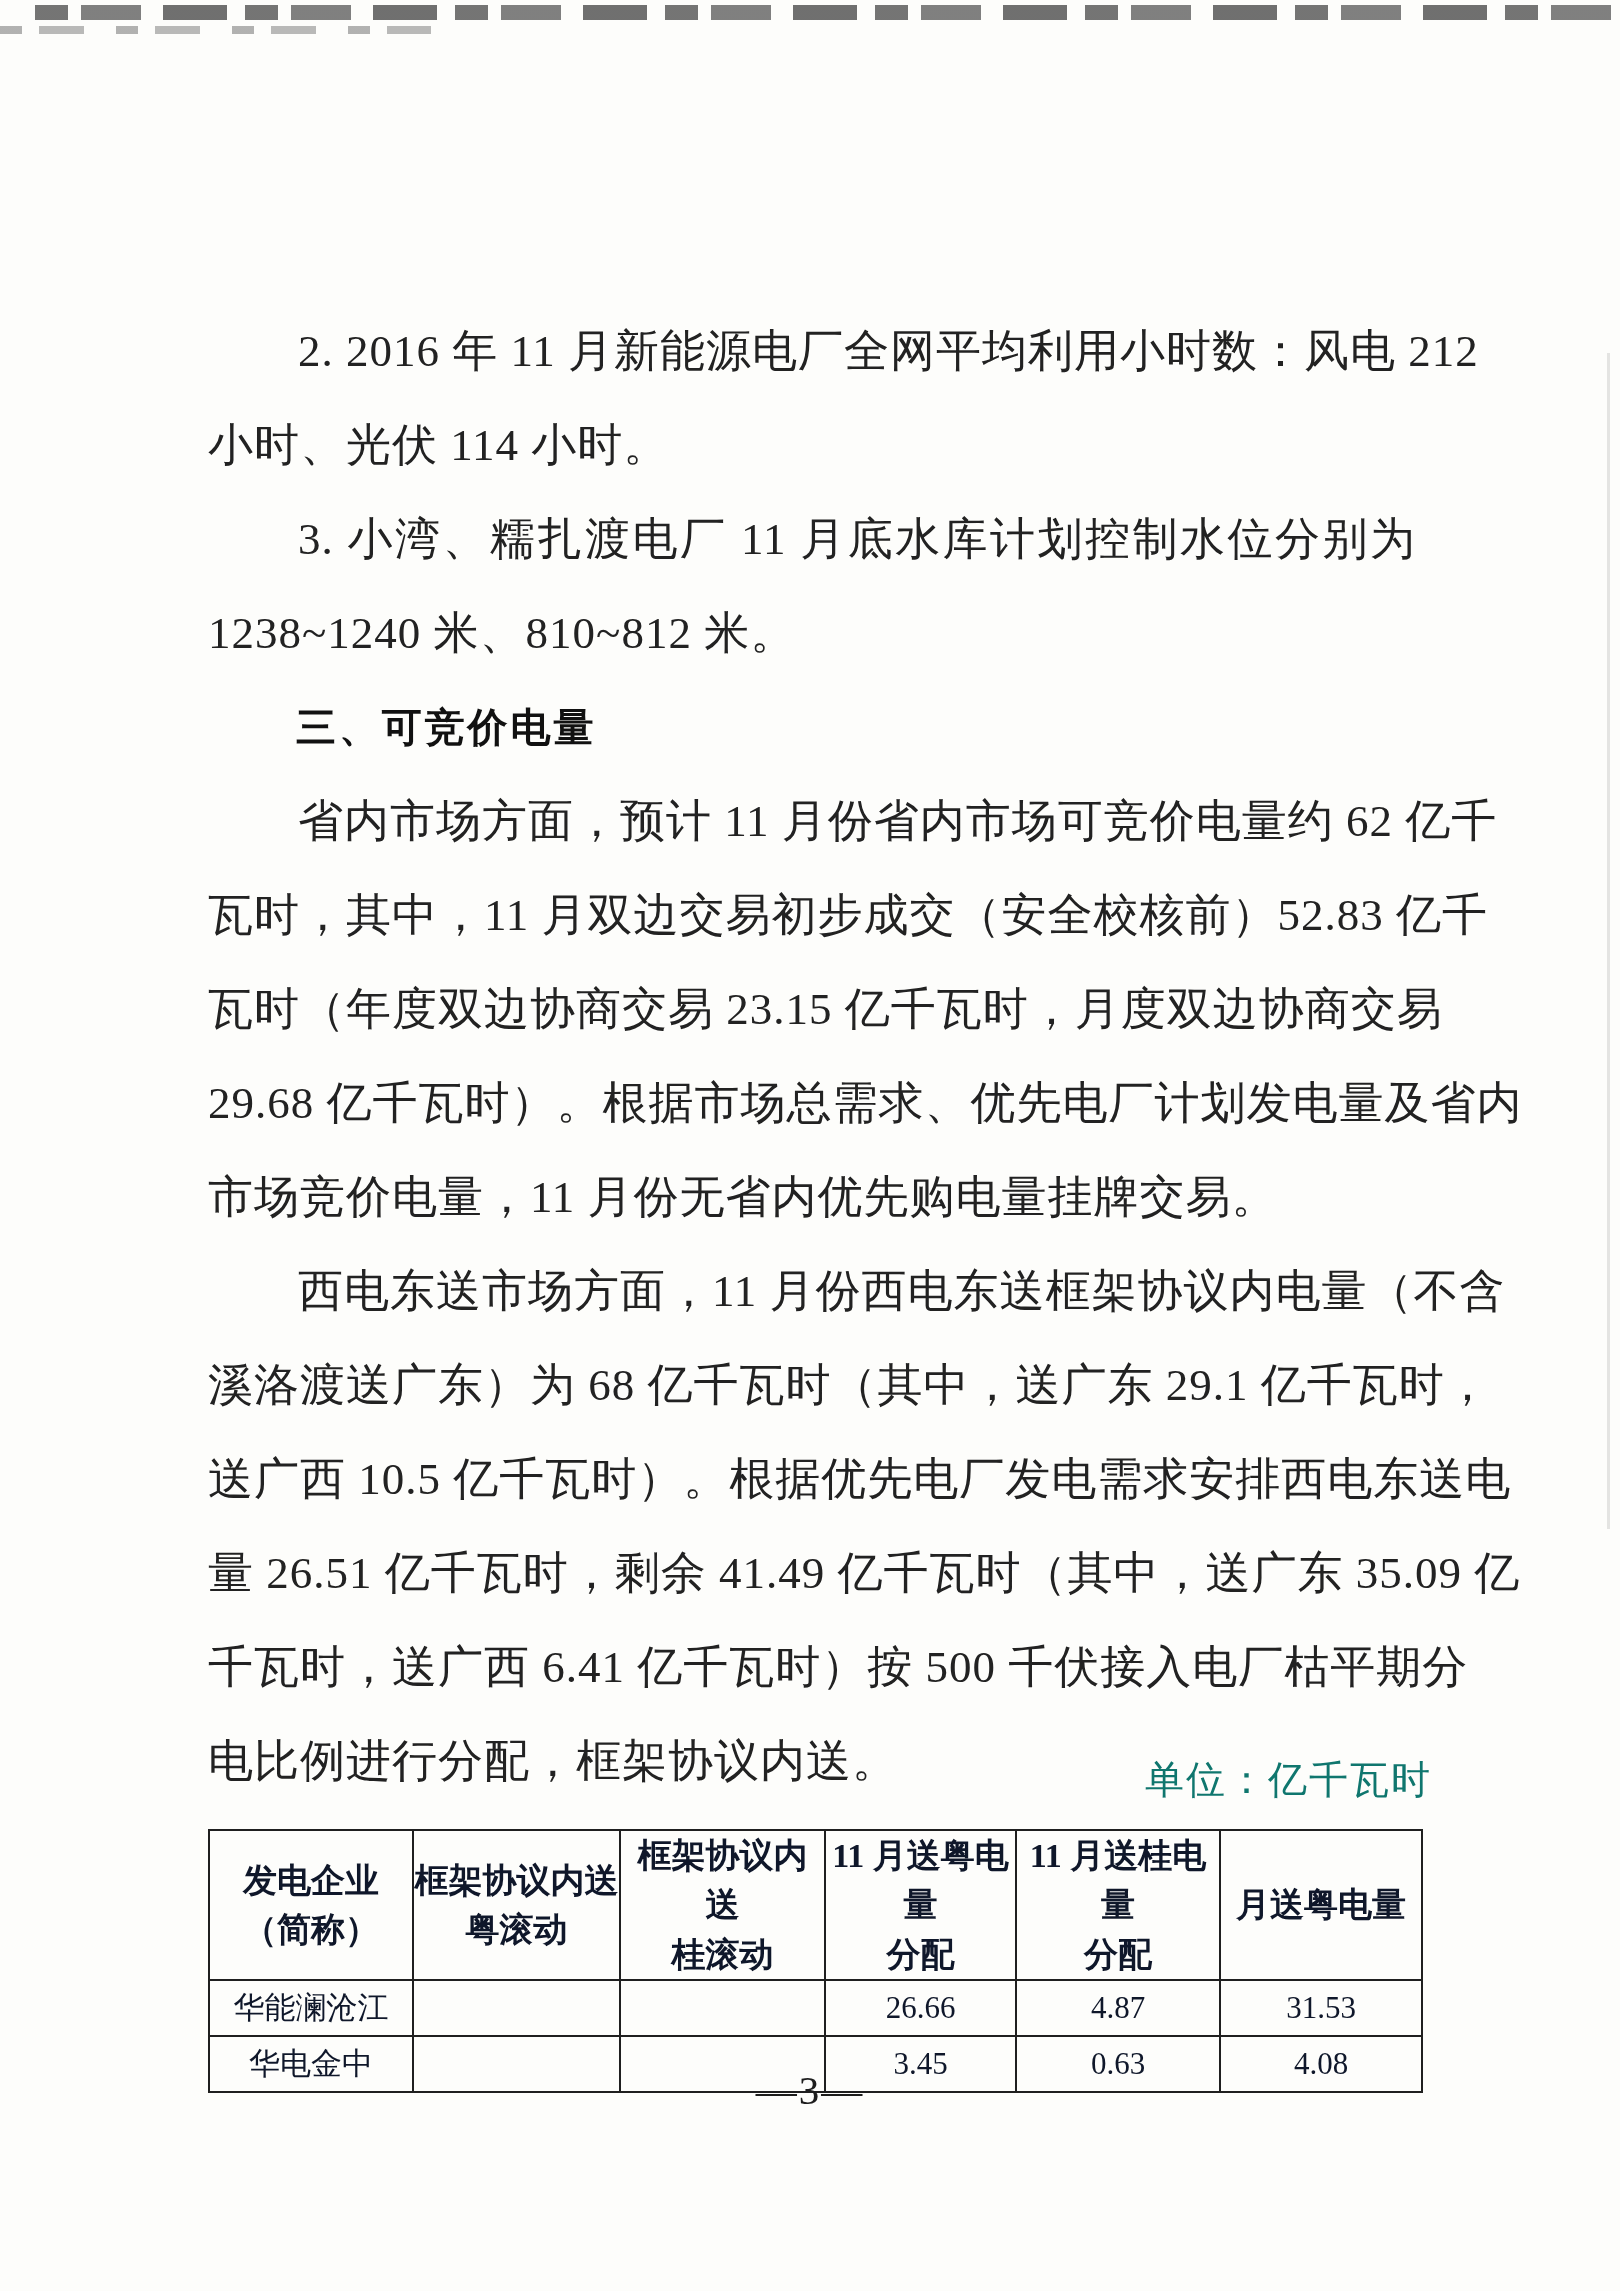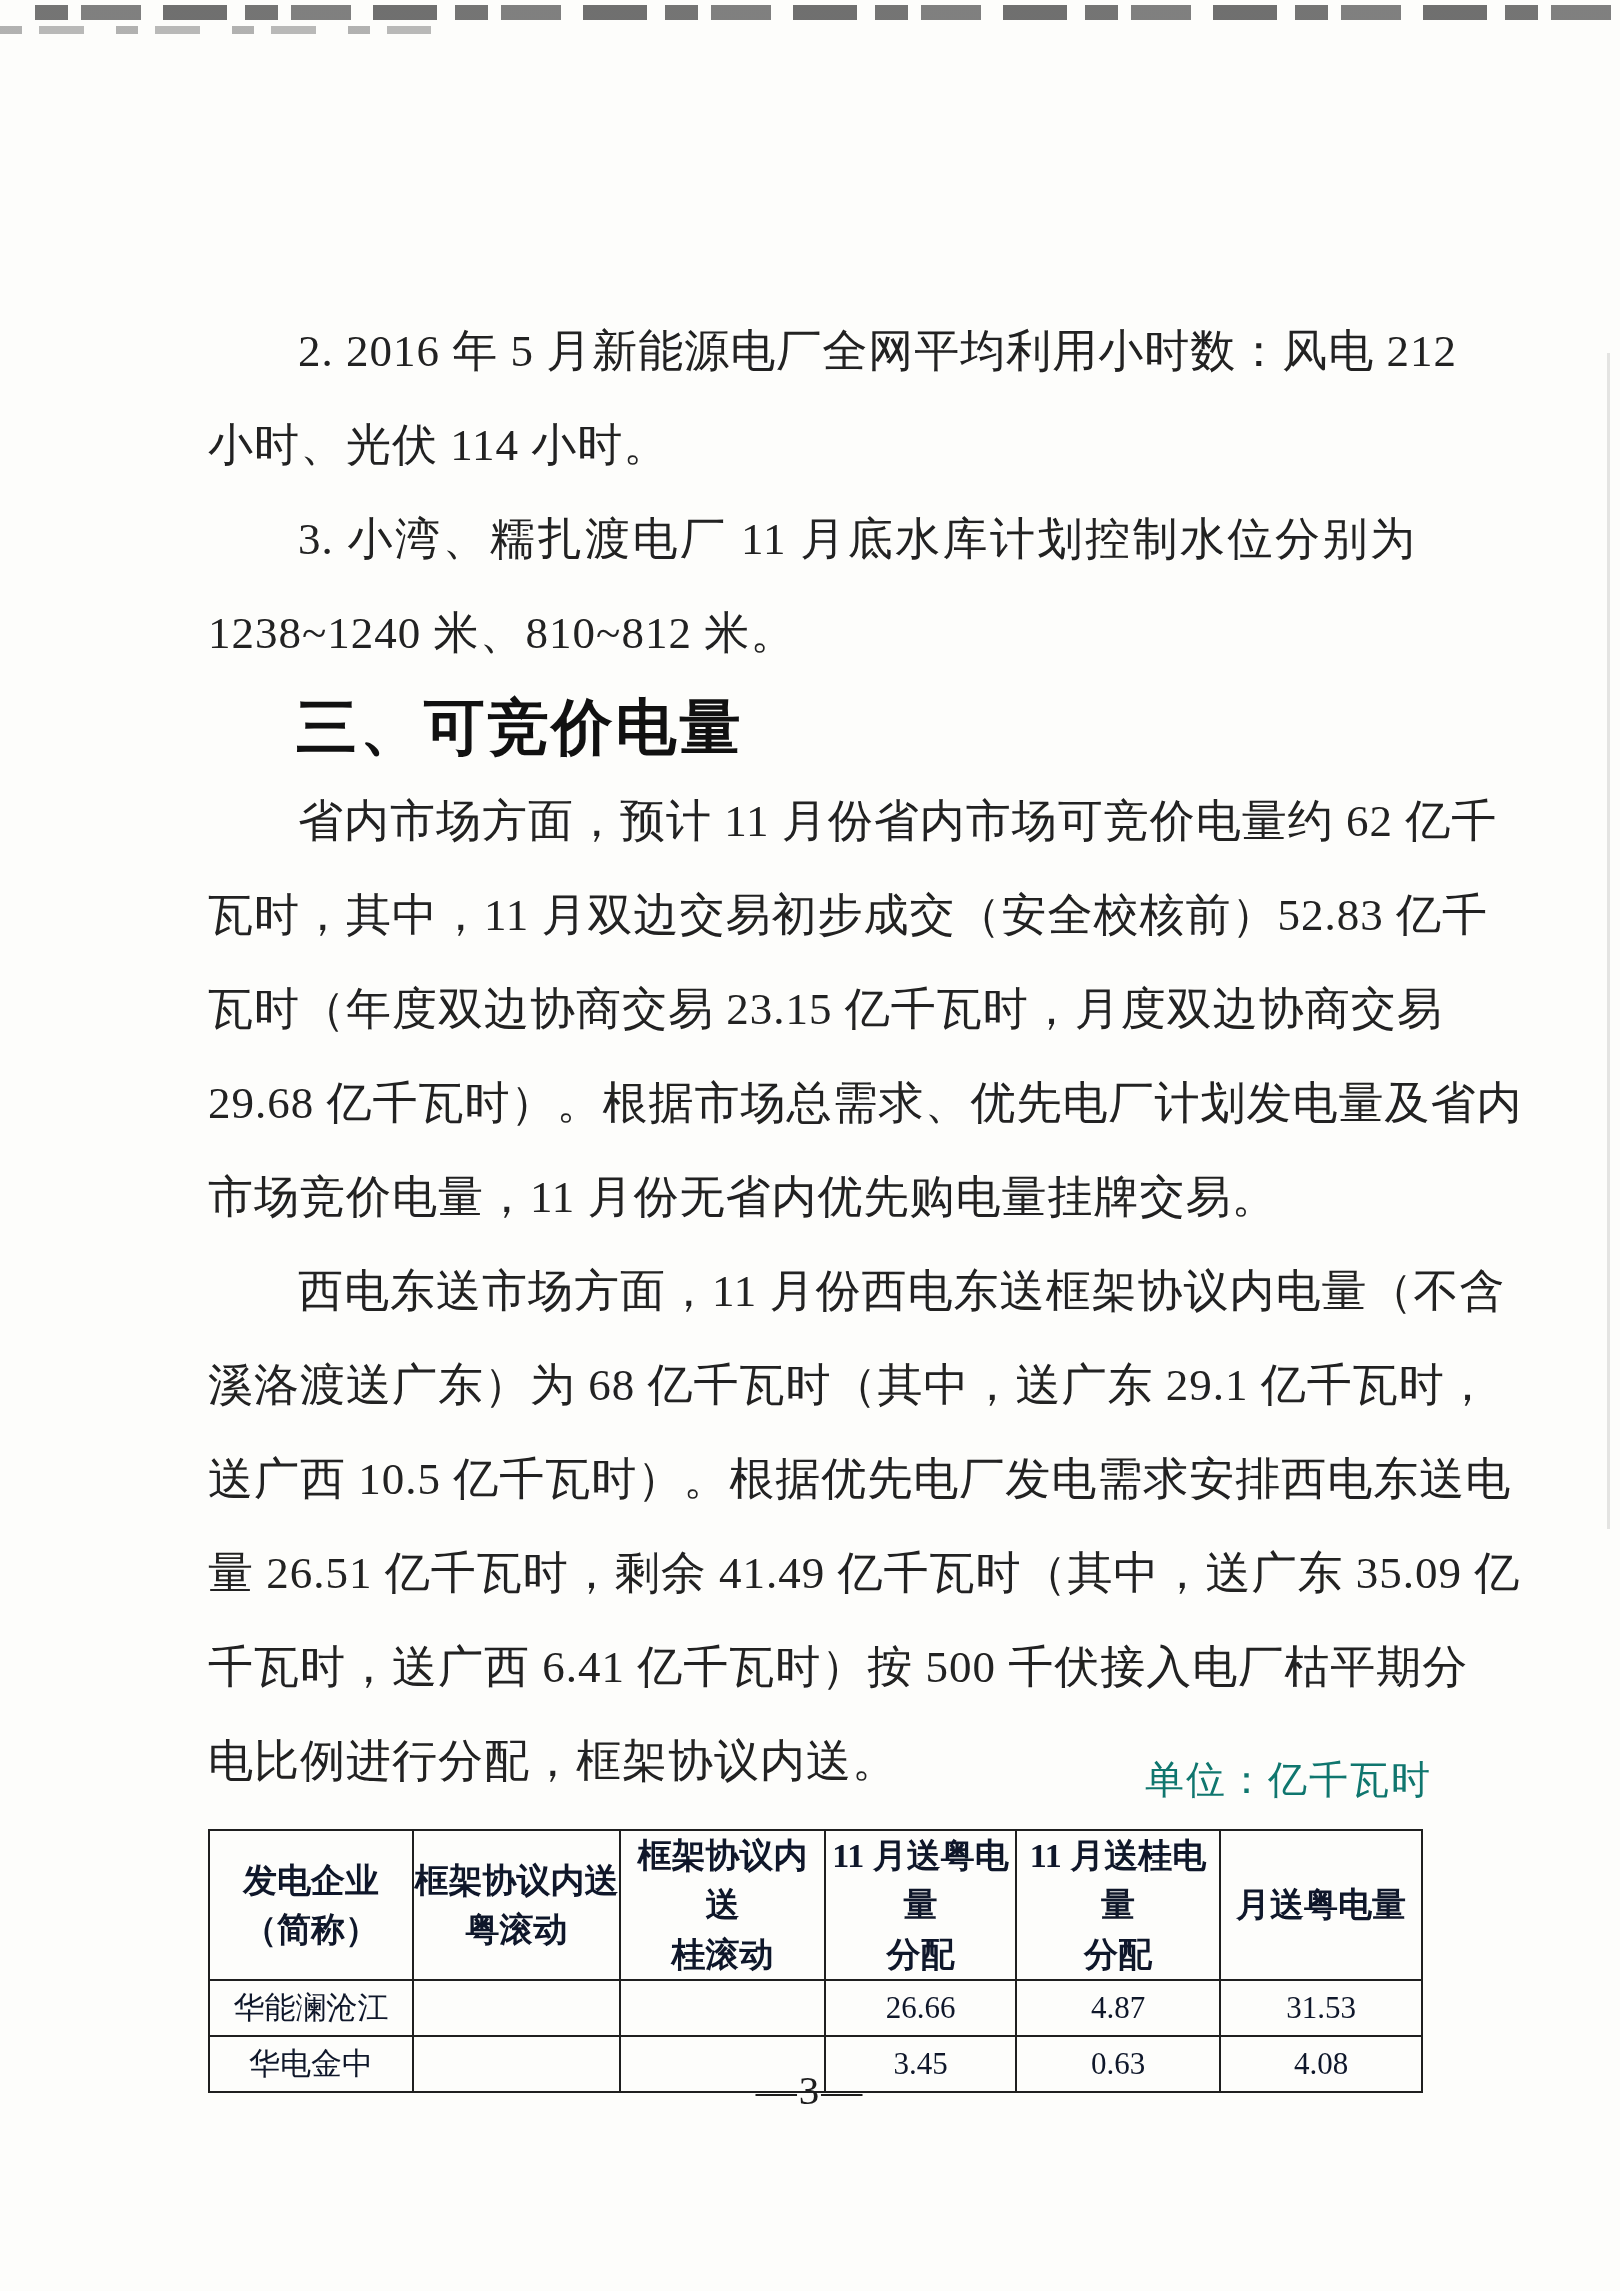--- a/index.html
+++ b/index.html
@@ -45,21 +45,21 @@
     text-align: justify;
     text-align-last: justify;
     letter-spacing: 1px;
   }
   .line.last { text-align-last: left; white-space: normal; }
   .line.indent { padding-left: 90px; }
   .heading-line {
     font-family: "Liberation Sans", "DejaVu Sans", sans-serif;
     font-weight: 700;
     color: #111;
-    font-size: 61px;
+    font-size: 40px;
     line-height: 94px;
     height: 94px;
     padding-left: 88px;
     letter-spacing: 2.9px;
   }
 
   .unit-note {
     position: absolute;
     top: 1753px; right: 188px;
     font-size: 39px;
@@ -104,21 +104,21 @@
   }
 </style>
 </head>
 <body>
 
 <div class="noise-a"></div>
 <div class="noise-b"></div>
 <div class="edge-shadow"></div>
 
 <main class="text-block">
-  <div class="line indent">2. 2016 年 5 月新能源电厂全网平均利用小时数：风电 212</div>
+  <div class="line indent">2. 2016 年 11 月新能源电厂全网平均利用小时数：风电 212</div>
   <div class="line last">小时、光伏 114 小时。</div>
 
   <div class="line indent">3. 小湾、糯扎渡电厂 11 月底水库计划控制水位分别为</div>
   <div class="line last">1238~1240 米、810~812 米。</div>
 
   <div class="heading-line">三、可竞价电量</div>
 
   <div class="line indent">省内市场方面，预计 11 月份省内市场可竞价电量约 62 亿千</div>
   <div class="line">瓦时，其中，11 月双边交易初步成交（安全校核前）52.83 亿千</div>
   <div class="line">瓦时（年度双边协商交易 23.15 亿千瓦时，月度双边协商交易</div>

